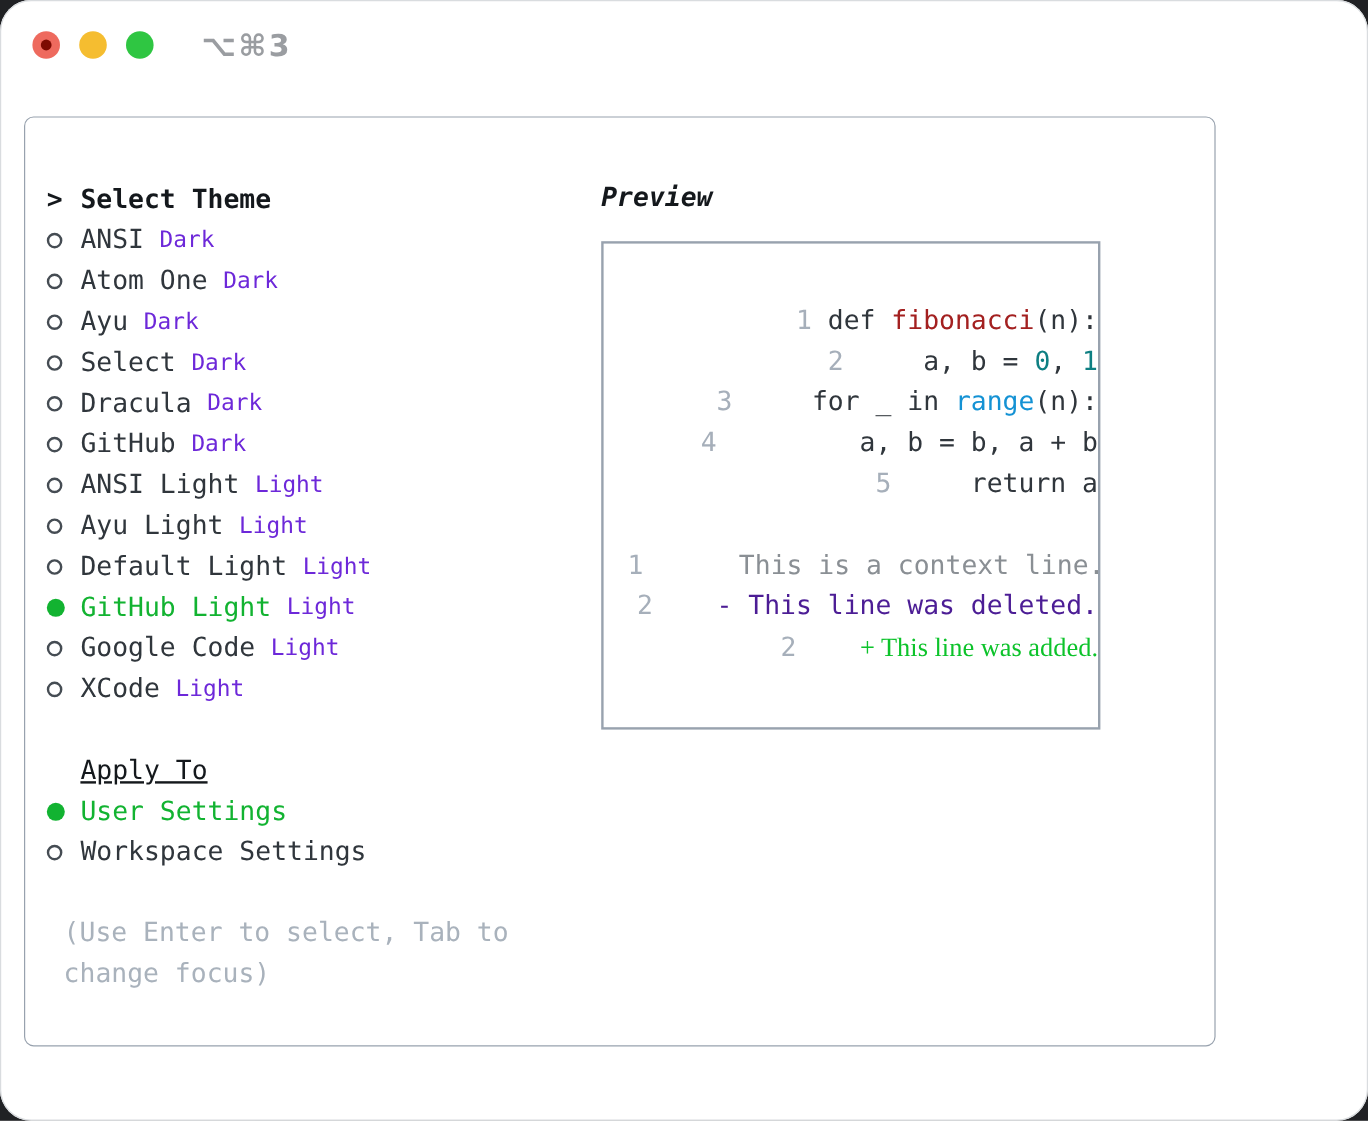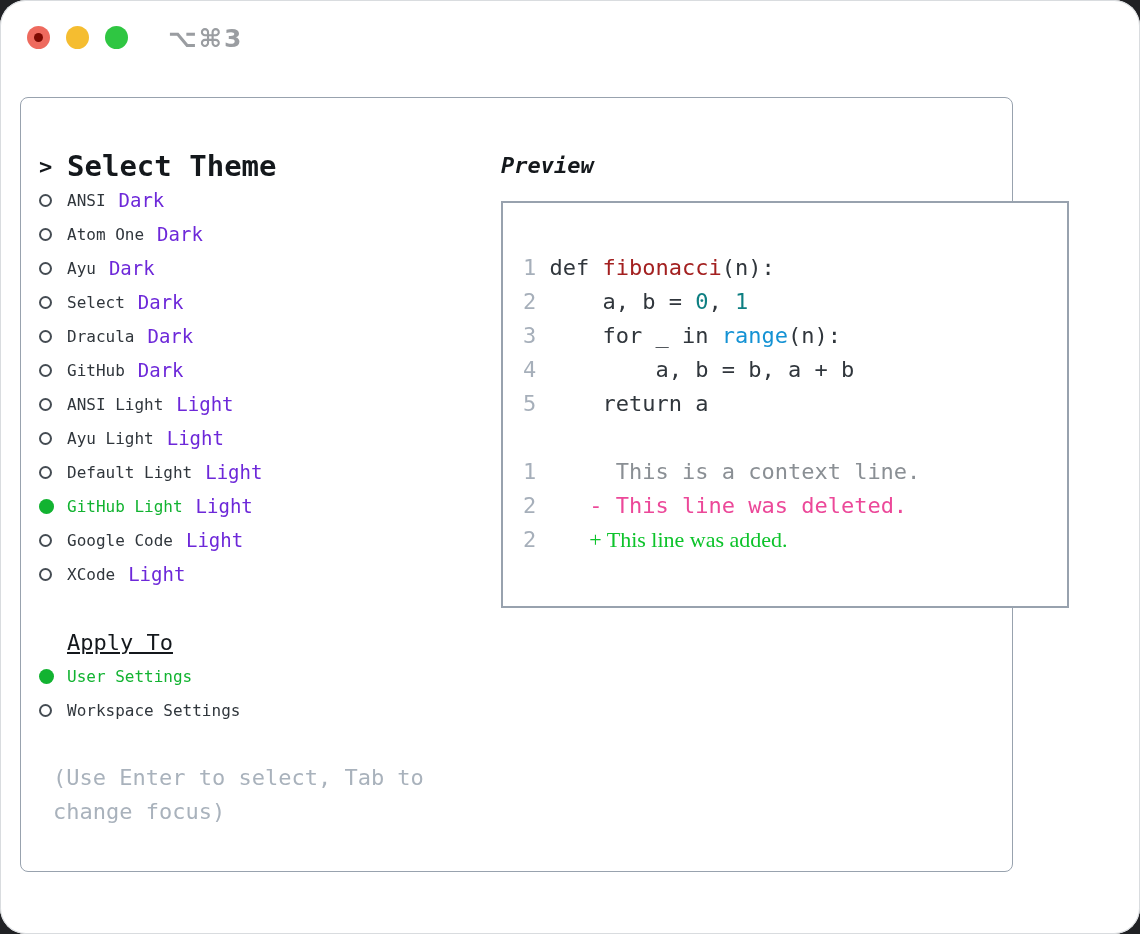--- a/index.html
+++ b/index.html
@@ -35,51 +35,51 @@
   .panel{
     position:absolute;left:20px;top:97px;width:993px;height:775px;
     border:1.5px solid #98a2ae;border-radius:8px;background:#fff;
     box-sizing:border-box;
   }
   
   .left-col{position:absolute;left:0;top:51px;width:470px;}
   .row{display:flex;align-items:center;height:34px;padding-left:18px;}
   .mslot{width:28px;flex:none;display:flex;align-items:center;}
   .prompt{font-size:22px;font-weight:bold;color:#14181c;}
-  .section-title{font-size:29px;font-weight:bold;color:#14181c;}
+  .section-title{font-size:22px;font-weight:bold;color:#14181c;}
   .plain-title{font-size:22px;color:#14181c;text-decoration:underline;}
   .marker{
     display:inline-block;width:13px;height:13px;box-sizing:border-box;
     border:2px solid #454c53;border-radius:50%;
   }
   .marker.sel{width:15px;height:15px;border:none;background:#12b331;}
-  .tname{font-size:16px;color:#30363c;white-space:pre;}
+  .tname{font-size:22px;color:#30363c;white-space:pre;}
   .tname.green{color:#12b331;}
   .tag{font-size:19px;color:#6d28d9;margin-left:13px;}
   .spacer{height:34px;}
   .hint{
     font-size:22px;line-height:34px;color:#a9b2bc;
     width:430px;margin-left:32px;margin-top:34px;
   }
   
   .right-col{position:absolute;left:480px;top:51px;width:480px;}
   .preview-title{font-size:22px;font-weight:bold;color:#14181c;line-height:34px;font-style:italic;}
   .preview-box{
-    margin-top:18px;width:568px;height:407px;box-sizing:border-box;
+    margin-top:18px;width:416px;height:407px;box-sizing:border-box;
     border:2px solid #98a2ae;background:#ffffff;
-    padding:48px 0 0 20px;overflow:hidden;
+    padding:48px 0 0 20px;overflow:hidden;text-align:right;
   }
   .cl{height:34px;line-height:34px;font-size:22px;white-space:pre;}
   .tk-ln{color:#a6afba;}
   .tk-plain{color:#30363c;}
   .tk-func{color:#a32020;}
   .tk-num{color:#0e7f82;}
   .tk-builtin{color:#1492d4;}
   .tk-context{color:#8a8f94;}
-  .tk-deleted{color:#ec4899;margin-top:32px;}
+  .tk-deleted{color:#4c1d95;margin-top:32px;}
   .tk-added{color:#0dc32b;font-family:Liberation Serif, serif;}
 </style>
 </head>
 <body>
 
 <div class="window">
 
   <div class="titlebar">
     <div class="lights">
       <span class="light red"></span>

